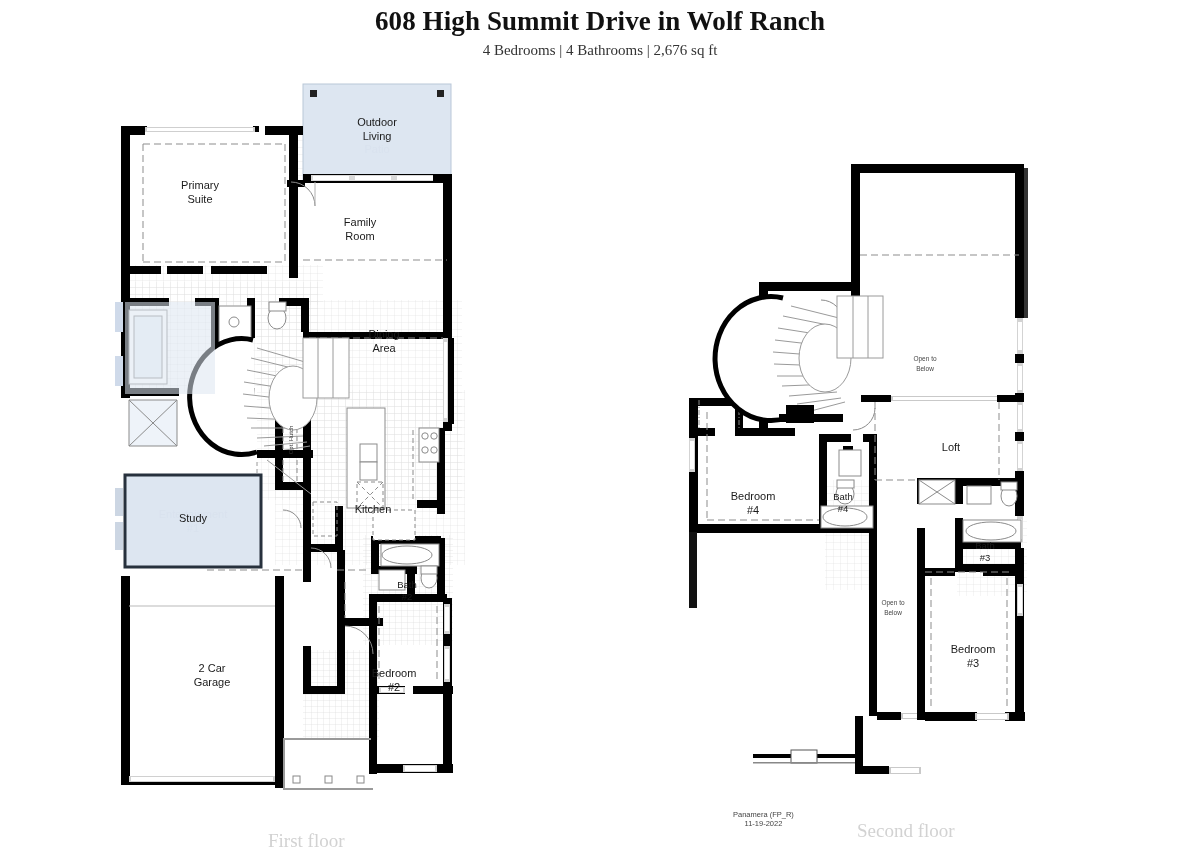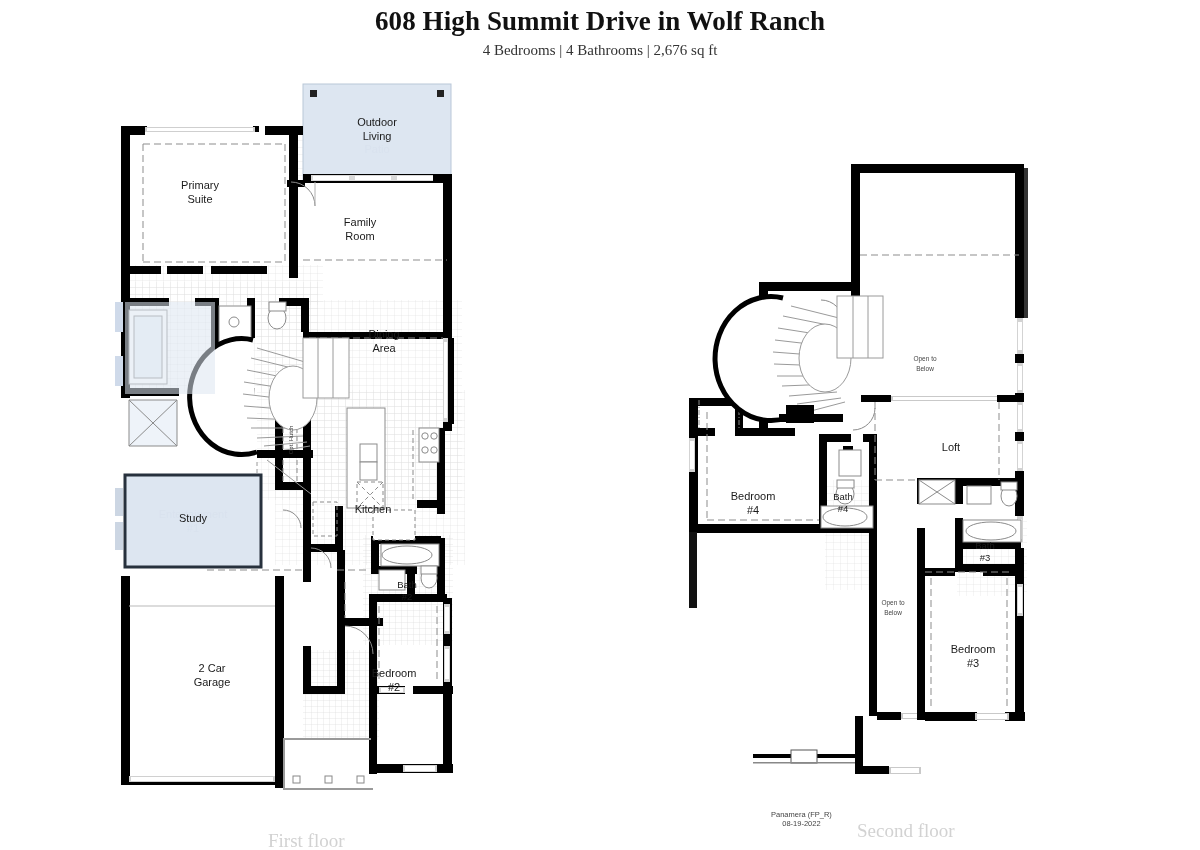--- a/index.html
+++ b/index.html
@@ -34,21 +34,21 @@
   
   .floor-caption{
     position:absolute;
     font-family:"Liberation Serif", serif;
     font-size:19px;color:#d2d2d2;white-space:nowrap;
   }
   #cap-first{left:268px;top:830px;}
   #cap-second{left:857px;top:820px;}
 
   .stamp{
-    position:absolute;left:771px;top:810px;
+    position:absolute;left:733px;top:810px;
     font-family:"Liberation Sans", sans-serif;
     font-size:7.5px;color:#444;text-align:center;line-height:1.25;
     white-space:nowrap;
   }
   .stamp div{display:block;}
 
   
   .rm{font-family:"Liberation Sans", sans-serif;font-size:11px;fill:#1a1a1a;text-anchor:middle;}
   .rm-sm{font-family:"Liberation Sans", sans-serif;font-size:9.5px;fill:#1a1a1a;text-anchor:middle;}
   .rm-tiny{font-family:"Liberation Sans", sans-serif;font-size:6.5px;fill:#444;text-anchor:middle;}
@@ -527,16 +527,16 @@
         <rect x="74" y="612" width="102" height="1.5" fill="#888"></rect>
       </g>
     </svg>
   </div>
 
   <div class="floor-caption" id="cap-first">First floor</div>
   <div class="floor-caption" id="cap-second">Second floor</div>
 
   <div class="stamp">
     <div>Panamera (FP_R)</div>
-    <div>08-19-2022</div>
+    <div>11-19-2022</div>
   </div>
 
 </div>
 
 </body></html>

